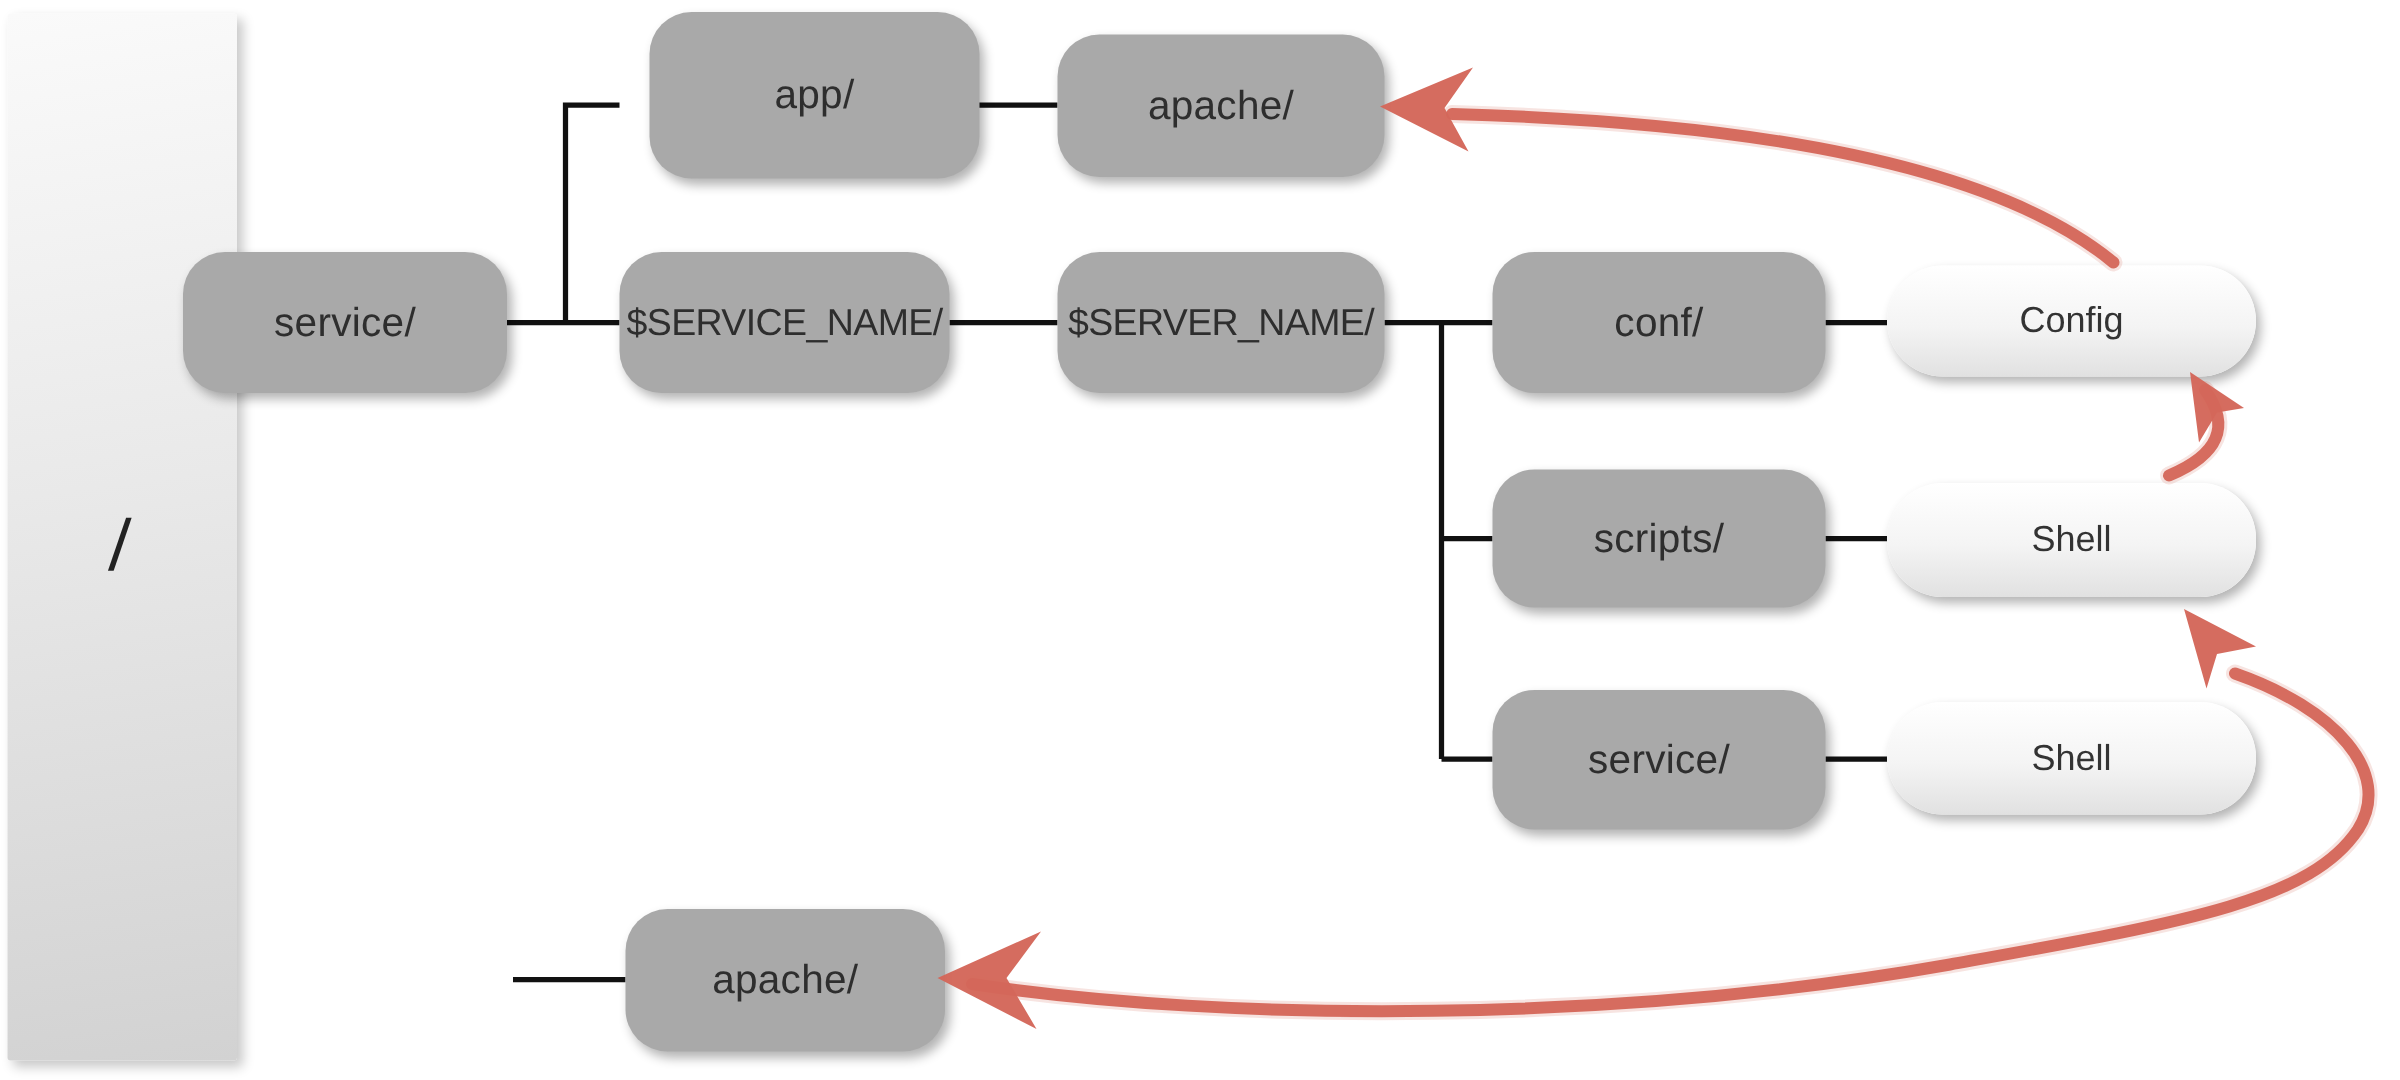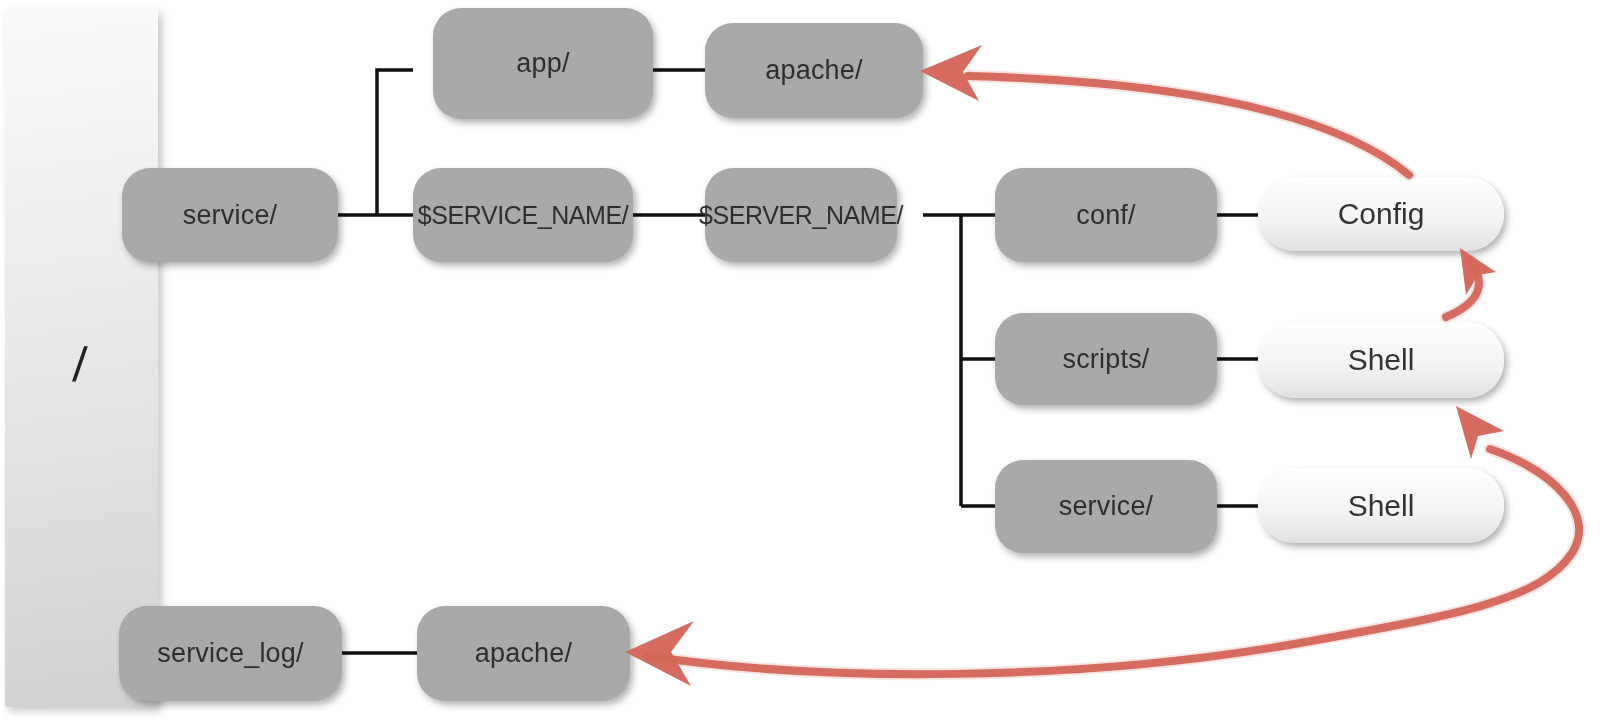--- a/index.html
+++ b/index.html
@@ -47,21 +47,21 @@
     font-size:27px;letter-spacing:0.2px;
     box-shadow:3px 4px 7px rgba(0,0,0,0.30);
     text-align:center;white-space:nowrap;
   }
   .node.tight{font-size:25px;letter-spacing:-0.4px;}
   .file{
     position:absolute;display:flex;align-items:center;justify-content:center;
     background:linear-gradient(180deg,#ffffff 0%,#f4f4f4 55%,#e1e1e1 100%);
     border-radius:37px;
     color:var(--color-file-text);
-    font-size:30px;
+    font-size:24px;
     box-shadow:3px 4px 7px rgba(0,0,0,0.30);
     white-space:nowrap;
   }
 </style>
 </head>
 <body>
 
 <div id="stage">
 
   <div id="rootbar">
@@ -93,39 +93,36 @@
     </div>
 
   <div class="node" style="left:705px;top:23px;width:218px;height:95px;">
       <span>apache/</span>
     </div>
 
   <div class="node tight" style="left:413px;top:168px;width:220px;height:94px;align-items:center;">
       <span>$SERVICE_NAME/</span>
     </div>
 
-  <div class="node tight" style="left:705px;top:168px;width:192px;height:94px;">
+  <div class="node tight" style="left:705px;top:168px;width:218px;height:94px;">
       <span>$SERVER_NAME/</span>
     </div>
 
   <div class="node" style="left:995px;top:168px;width:222px;height:94px;">
       <span>conf/</span>
     </div>
 
   <div class="node" style="left:995px;top:313px;width:222px;height:92px;">
       <span>scripts/</span>
     </div>
 
   <div class="node" style="left:995px;top:460px;width:222px;height:93px;">
       <span>service/</span>
     </div>
 
-  <div class="node" style="left:119px;top:606px;width:223px;height:95px;">
-      <span>service_log/</span>
-    </div>
 
   <div class="node" style="left:417px;top:606px;width:213px;height:95px;">
       <span>apache/</span>
     </div>
 
   <div class="file" style="left:1258px;top:177px;width:246px;height:74px;">
       <span>Config</span>
     </div>
 
   <div class="file" style="left:1258px;top:322px;width:246px;height:76px;align-items:center;">

